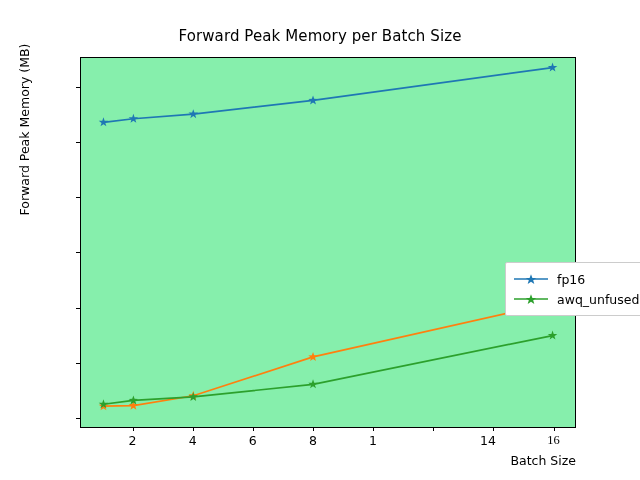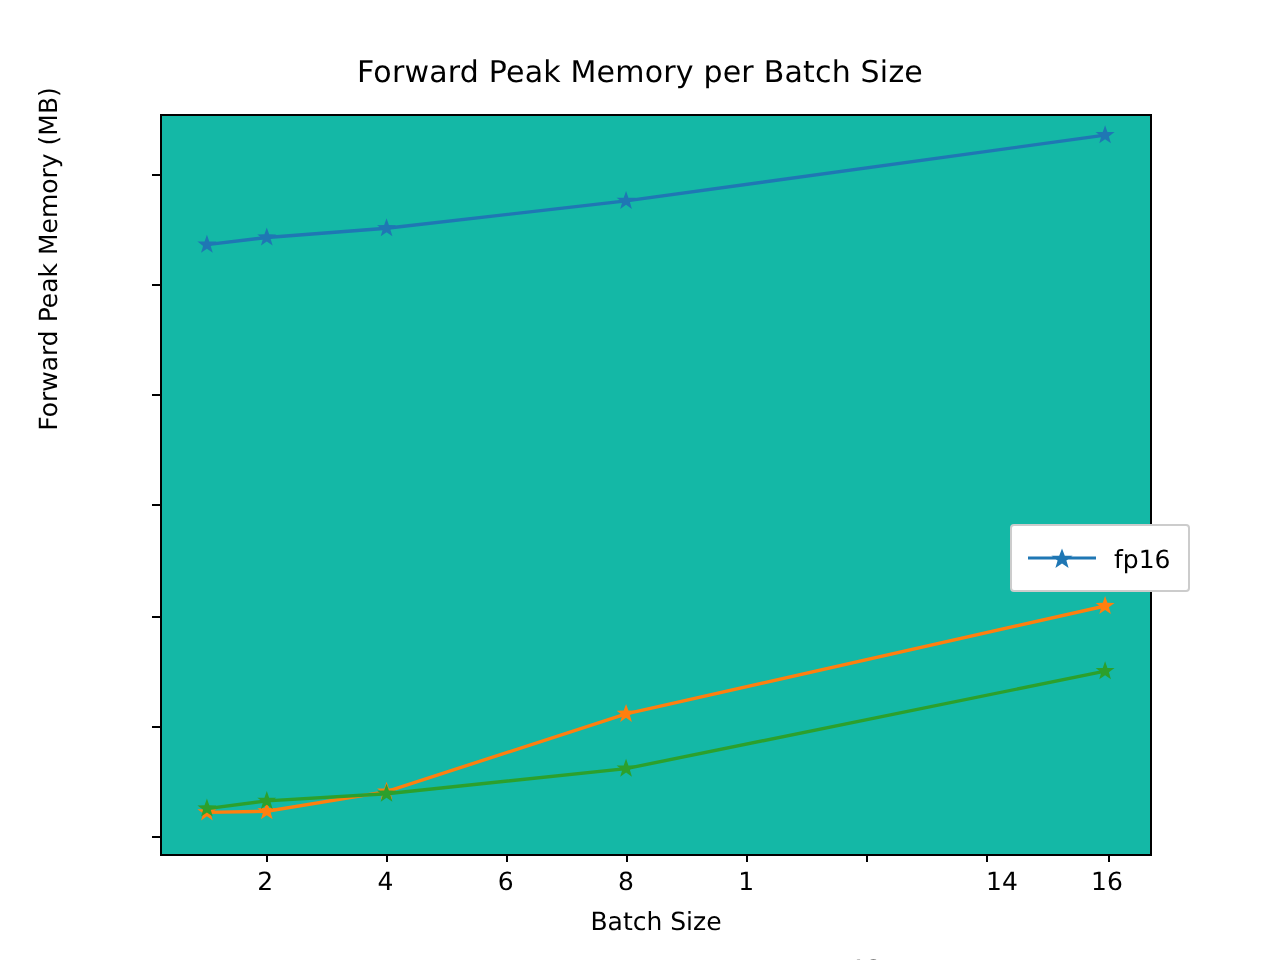--- a/index.html
+++ b/index.html
@@ -30,21 +30,21 @@
     letter-spacing: 0.1px;
   }
   #plot-area {
     position: absolute;
     left: 80px;
     top: 57px;
     width: 496px;
     height: 371px;
     border: 1.1px solid #000000;
     box-sizing: border-box;
-    background: #14b8a6;
+    background: #86efac;
   }
   #svg-lines {
     position: absolute;
     left: 0;
     top: 0;
     width: 100%;
     height: 100%;
     overflow: visible;
   }
   .ytick-mark {
@@ -67,21 +67,21 @@
     top: 427px;
     width: 1.1px;
     height: 4px;
     background: #000000;
   }
   #xlabel {
     position: absolute;
     left: 80px;
     width: 496px;
     top: 453px;
-    text-align: center;
+    text-align: right;
     font-size: 12.5px;
     color: #000000;
   }
   #ylabel {
     position: absolute;
     left: -96px;
     top: 122px;
     width: 240px;
     text-align: center;
     font-size: 12.5px;
@@ -156,20 +156,29 @@
     <div id="legend">
       <div class="legend-row">
         <span class="legend-swatch">
           <svg width="36" height="14" viewBox="0 0 36 14">
             <line x1="1" y1="7" x2="35" y2="7" stroke="#1f77b4" stroke-width="1.6"></line>
             <path d="M18 2.2 L19.4 5.9 L23.3 5.9 L20.2 8.3 L21.3 12 L18 9.8 L14.7 12 L15.8 8.3 L12.7 5.9 L16.6 5.9 Z" fill="#1f77b4"></path>
           </svg>
         </span>
         <span class="legend-text">fp16</span>
       </div>
+      <div class="legend-row">
+        <span class="legend-swatch">
+          <svg width="36" height="14" viewBox="0 0 36 14">
+            <line x1="1" y1="7" x2="35" y2="7" stroke="#2ca02c" stroke-width="1.6"></line>
+            <path d="M18 2.2 L19.4 5.9 L23.3 5.9 L20.2 8.3 L21.3 12 L18 9.8 L14.7 12 L15.8 8.3 L12.7 5.9 L16.6 5.9 Z" fill="#2ca02c"></path>
+          </svg>
+        </span>
+        <span class="legend-text">awq_unfused</span>
+      </div>
     </div>
   </div>
 
   <div id="ticks-layer">
       <div class="ytick-mark" style="top: 417.5px;"></div>
       <div class="ytick-mark" style="top: 362.5px;"></div>
       <div class="ytick-mark" style="top: 307.5px;"></div>
       <div class="ytick-mark" style="top: 252.4px;"></div>
       <div class="ytick-mark" style="top: 197.4px;"></div>
       <div class="ytick-mark" style="top: 142.3px;"></div>
@@ -180,20 +189,20 @@
       <div class="xtick-label" style="left: 192.7px;">4</div>
       <div class="xtick-mark" style="left: 252.8px;"></div>
       <div class="xtick-label" style="left: 252.8px;">6</div>
       <div class="xtick-mark" style="left: 313px;"></div>
       <div class="xtick-label" style="left: 313px;">8</div>
       <div class="xtick-mark" style="left: 373.1px;"></div>
       <div class="xtick-label" style="left: 373.1px;">1</div>
       <div class="xtick-mark" style="left: 433.2px;"></div>
       <div class="xtick-label" style="left: 433.2px; margin-top: 44px;">12</div>
       <div class="xtick-mark" style="left: 493.3px;"></div>
-      <div class="xtick-label" style="left: 501px;">14</div>
+      <div class="xtick-label" style="left: 488px;">14</div>
       <div class="xtick-mark" style="left: 553.5px;"></div>
-      <div class="xtick-label" style="left: 553.5px;">16</div>
+      <div class="xtick-label" style="left: 553.5px; font-family: Liberation Serif, serif;">16</div>
     </div>
 
   <div id="xlabel">Batch Size</div>
 
 </div>
 
 </body></html>

